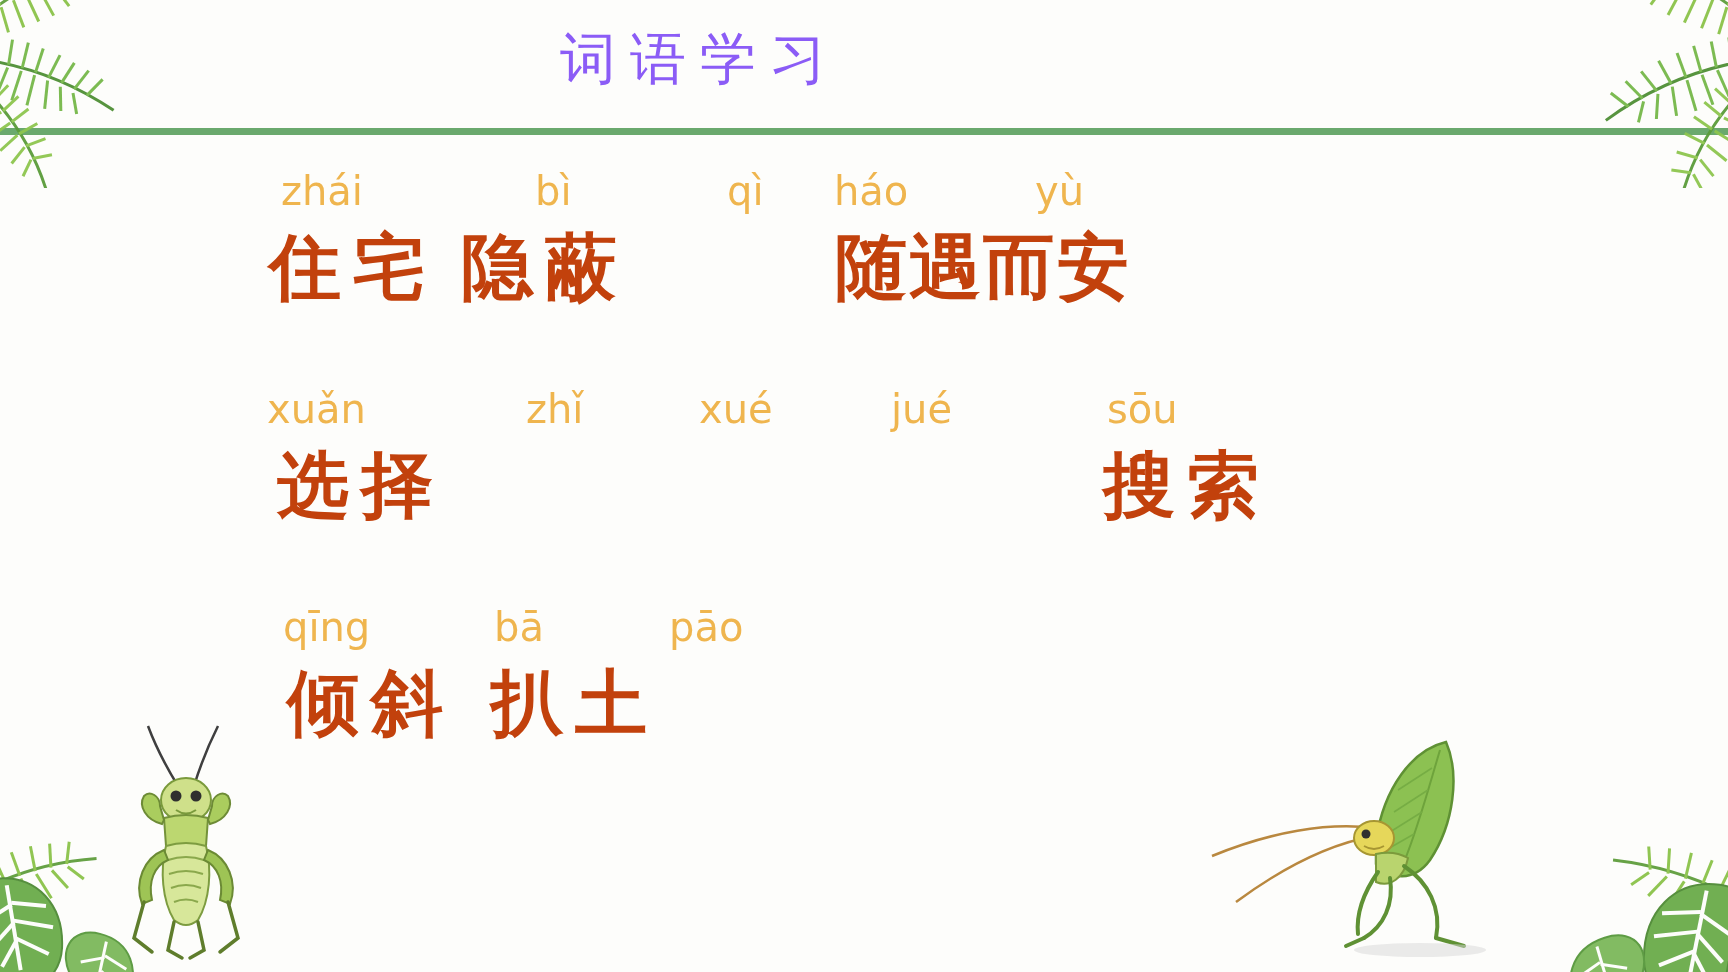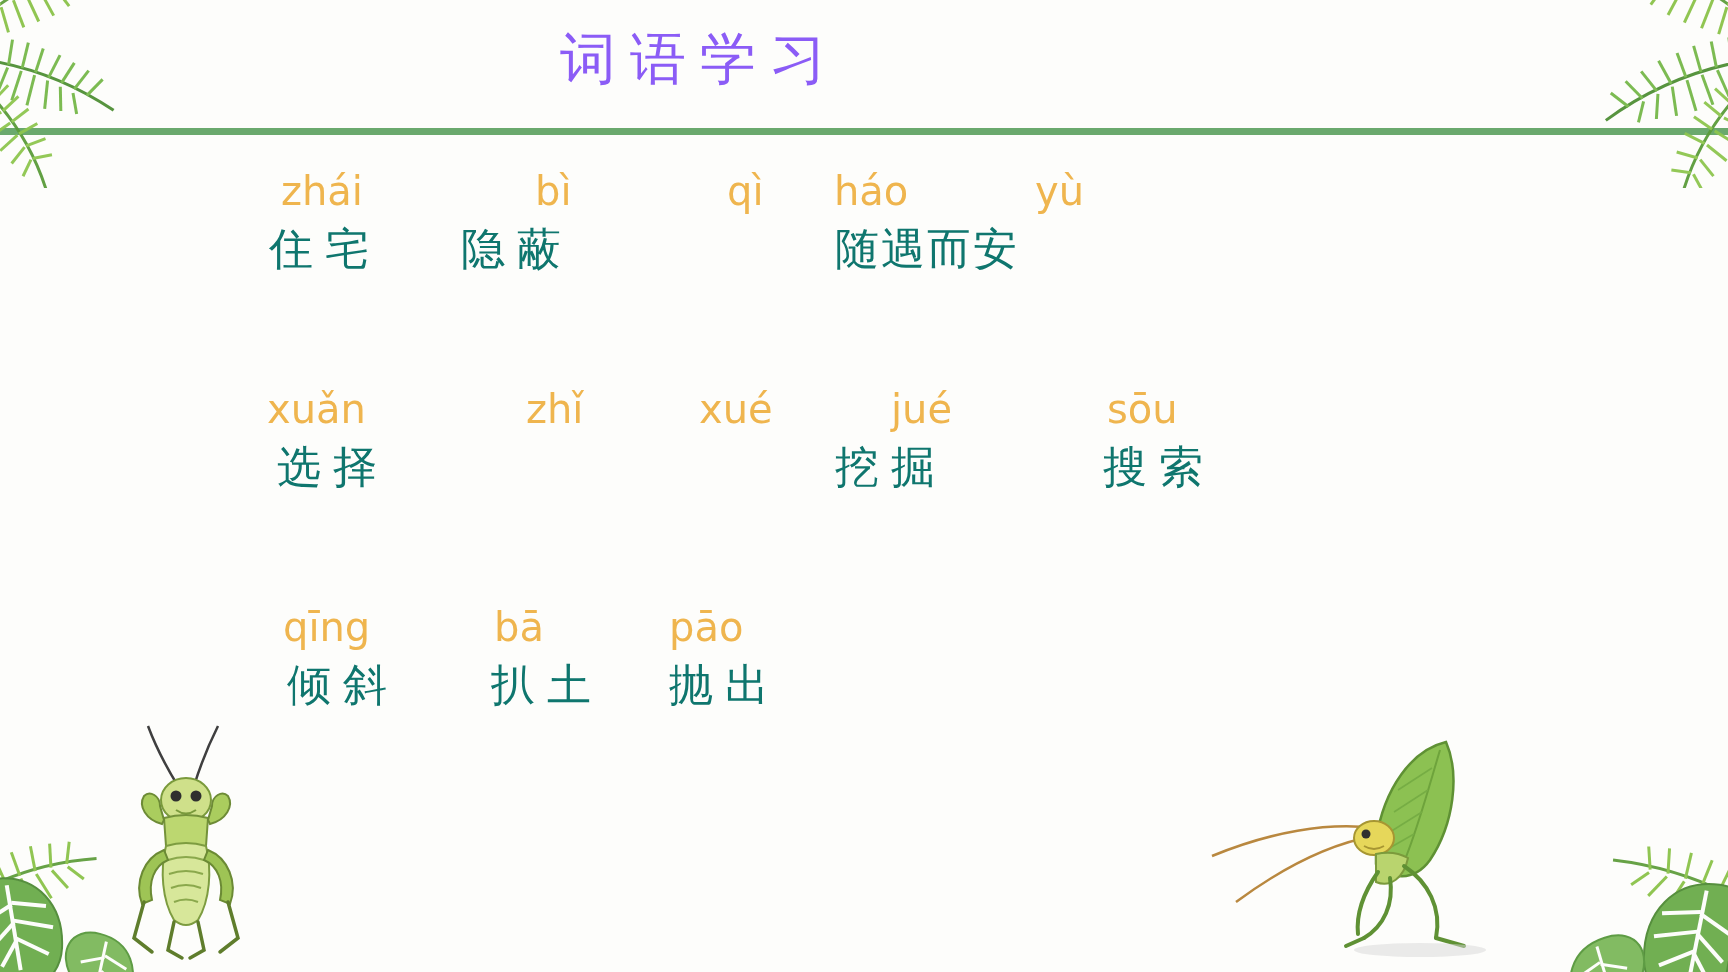--- a/index.html
+++ b/index.html
@@ -75,25 +75,25 @@
     position: absolute;
     color: #efb54e;
     font-size: 40px;
     font-family: "DejaVu Sans", "Liberation Sans", sans-serif;
     font-weight: 400;
     white-space: nowrap;
     top: 18px;
   }
   .hanzi {
     position: absolute;
-    color: #0f766e;
-    font-size: 44px;
+    color: #c2410c;
+    font-size: 72px;
     letter-spacing: 12px;
     font-family: "DejaVu Sans", "Liberation Sans", sans-serif;
-    font-weight: 400;
+    font-weight: 700;
     white-space: nowrap;
     top: 0;
   }
   .hanzi.tight { letter-spacing: 2px; }
 
   
   .leaf-cluster {
     position: absolute;
     pointer-events: none;
   }
@@ -148,35 +148,33 @@
   <div class="word-row">
     <div class="pinyin-line">
       <span class="pinyin" style="left:238px">xuǎn</span>
       <span class="pinyin" style="left:497px">zhǐ</span>
       <span class="pinyin" style="left:670px">xué</span>
       <span class="pinyin" style="left:862px">jué</span>
       <span class="pinyin" style="left:1078px">sōu</span>
     </div>
     <div class="hanzi-line">
       <span class="hanzi" style="left:248px">选择</span>
-      <span class="hanzi" style="left:806px">挖掘</span>
       <span class="hanzi" style="left:1074px">搜索</span>
     </div>
   </div>
 
   <div class="word-row">
     <div class="pinyin-line">
       <span class="pinyin" style="left:254px">qīng</span>
       <span class="pinyin" style="left:465px">bā</span>
       <span class="pinyin" style="left:640px">pāo</span>
     </div>
     <div class="hanzi-line">
       <span class="hanzi" style="left:258px">倾斜</span>
       <span class="hanzi" style="left:462px">扒土</span>
-      <span class="hanzi" style="left:640px">抛出</span>
     </div>
   </div>
 
 </div>
 
 <svg class="leaf-cluster" id="leaves-top-left" viewBox="0 0 260 230">
   <g stroke="#7cb342" stroke-width="2" fill="none" opacity="0.95">
     <g transform="rotate(-25 60 40)">
       <path d="M20 35 Q90 20 160 40" stroke="#5f9e3d" stroke-width="3"></path>
       <g stroke="#8bc34a" stroke-width="3">

